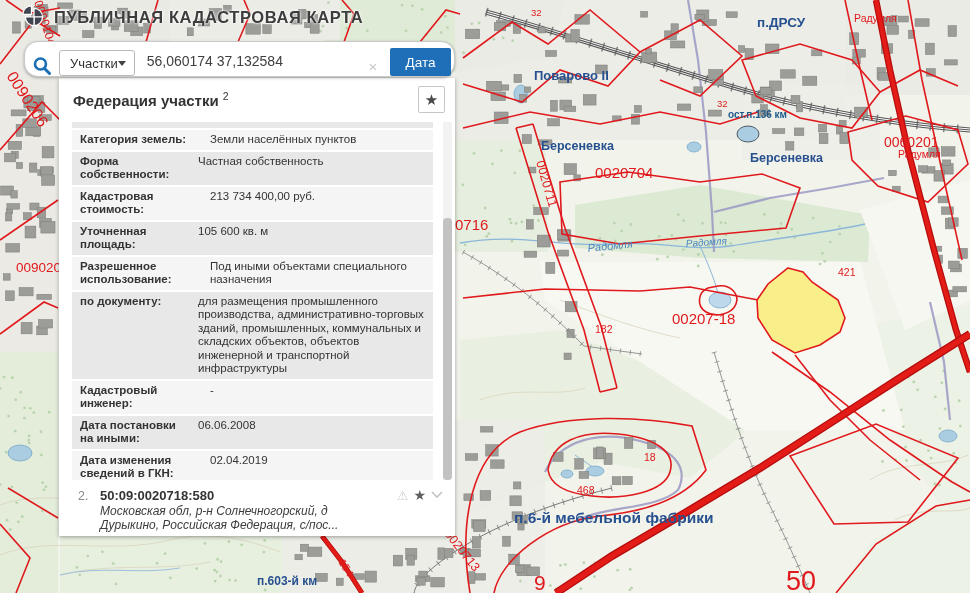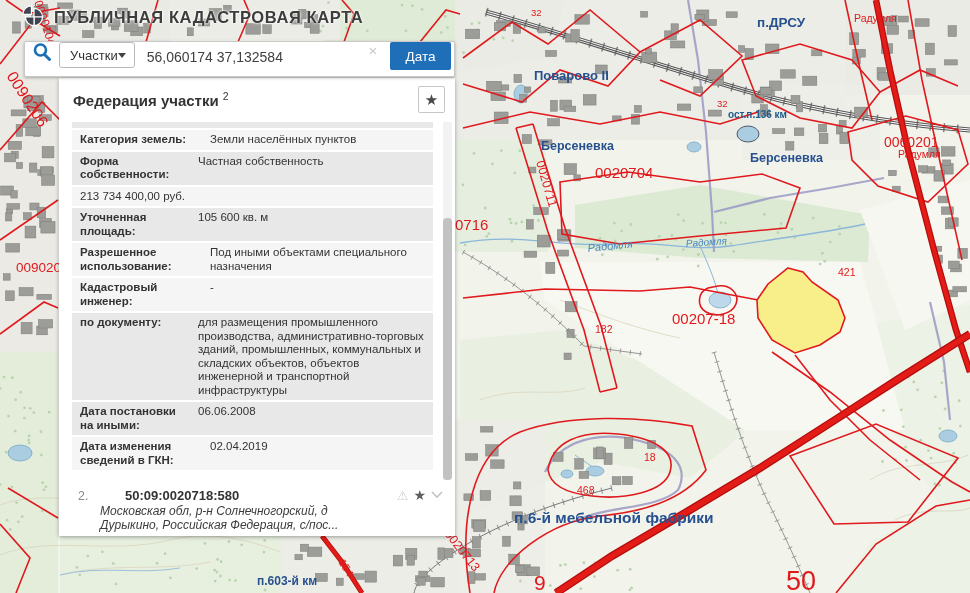--- a/index.html
+++ b/index.html
@@ -7,22 +7,22 @@
   .stage{position:relative;width:970px;height:593px;overflow:hidden;background:#f2f4ec;}
   #map-svg{position:absolute;left:0;top:0;}
 
   
   .app-title{position:absolute;left:22px;top:5px;display:flex;align-items:center;gap:8px;z-index:5;}
   .app-title .ttl{font-size:16.5px;font-weight:bold;letter-spacing:.6px;color:#3d3d3d;
      text-shadow:0 0 3px rgba(255,255,255,.95),0 0 2px rgba(255,255,255,.9);}
 
   
   .search-card{position:absolute;left:24px;top:41px;width:431px;height:36px;background:#fff;
-     border:1px solid #c9c9c9;border-radius:2px;box-shadow:0 1px 3px rgba(0,0,0,.3);
-     display:flex;align-items:flex-start;z-index:10;}
+     border:1px solid #c9c9c9;border-radius:14px;box-shadow:0 1px 3px rgba(0,0,0,.3);
+     display:flex;align-items:flex-end;z-index:10;}
   .mag{width:34px;display:flex;justify-content:center;align-items:center;flex:0 0 34px;cursor:pointer;}
   .cat-dd{flex:0 0 74px;height:26px;border:1px solid #b9b9b9;border-radius:3px;display:flex;
      align-items:center;justify-content:space-between;padding:0 8px 0 10px;cursor:pointer;background:#fff;}
   .cat-dd .cat-txt{font-size:13px;color:#333;}
   .caret{width:0;height:0;border-left:4px solid transparent;border-right:4px solid transparent;border-top:5px solid #444;}
   .q-input{flex:1;height:30px;border:0;outline:0;font-size:14px;color:#404040;padding:0 4px 0 12px;min-width:0;}
   .clear-x{flex:0 0 18px;color:#c9c9c9;font-size:15px;text-align:center;cursor:pointer;line-height:18px;}
   .find-btn{flex:0 0 61px;height:28px;margin:0 3px 0 8px;background:#1e6fb8;color:#fff;border:0;border-radius:2px;
      font-size:13.5px;cursor:pointer;}
 
@@ -38,21 +38,21 @@
   .drow{display:flex;padding:3px 6px 3px 8px;font-size:11.5px;line-height:13.5px;color:#333;margin-bottom:2px;}
   .drow.odd{background:#e8e8e8;}
   .drow.even{background:#f5f5f5;gap:12px;}
   .dlabel{width:118px;flex:0 0 118px;font-weight:bold;padding-right:8px;}
   .dvalue{flex:1;}
   .vscroll{position:absolute;right:3px;top:44px;width:9px;height:358px;background:#f2f2f2;}
   .vthumb{position:absolute;left:0;top:96px;width:9px;height:262px;background:#c2c2c2;border-radius:4px;cursor:pointer;}
   .item2{position:absolute;left:0;top:402px;width:100%;height:56px;padding:7px 12px 0 19px;}
   .item2-line1{display:flex;align-items:baseline;}
   .item2-num{color:#8a8a8a;font-size:12.5px;width:22px;flex:0 0 22px;}
-  .item2-cn{font-weight:bold;font-size:13px;color:#333;flex:1;margin-left:25px;}
+  .item2-cn{font-weight:bold;font-size:13px;color:#333;flex:1;}
   .item2-icons{display:flex;align-items:center;gap:5px;}
   .warn-ic{color:#cfcfcf;font-size:13px;cursor:pointer;}
   .star-ic{color:#5f5f5f;font-size:14px;cursor:pointer;}
   .chev-ic{cursor:pointer;display:flex;}
   .item2-addr{margin:2px 0 4px 22px;width:255px;font-size:12px;line-height:13.5px;color:#3c3c3c;font-style:italic;}
 
   
   text.place{fill:#27508f;font-weight:bold;}
   text.station{fill:#1f5c8b;font-weight:bold;}
   text.parcel{fill:#e0191d;}
@@ -682,37 +682,38 @@
         </div>
         <div class="drow even">
           <div class="dlabel">Категория земель:</div>
           <div class="dvalue">Земли населённых пунктов</div>
         </div>
         <div class="drow odd">
           <div class="dlabel">Форма собственности:</div>
           <div class="dvalue">Частная собственность</div>
         </div>
         <div class="drow even">
+          <div class="dlabel">Кадастровая стоимость:</div>
           <div class="dvalue">213 734 400,00 руб.</div>
         </div>
         <div class="drow odd">
           <div class="dlabel">Уточненная площадь:</div>
           <div class="dvalue">105 600 кв. м</div>
         </div>
         <div class="drow even">
           <div class="dlabel">Разрешенное использование:</div>
           <div class="dvalue">Под иными объектами специального назначения</div>
         </div>
+        <div class="drow odd">
+          <div class="dlabel">по документу:</div>
+          <div class="dvalue">для размещения промышленного производства, административно-торговых зданий, промышленных, коммунальных и складских объектов, объектов инженерной и транспортной инфраструктуры</div>
+        </div>
         <div class="drow even">
           <div class="dlabel">Кадастровый инженер:</div>
           <div class="dvalue">-</div>
-        </div>
-        <div class="drow odd">
-          <div class="dlabel">по документу:</div>
-          <div class="dvalue">для размещения промышленного производства, административно-торговых зданий, промышленных, коммунальных и складских объектов, объектов инженерной и транспортной инфраструктуры</div>
         </div>
         <div class="drow odd">
           <div class="dlabel">Дата постановки на иными:</div>
           <div class="dvalue">06.06.2008</div>
         </div>
         <div class="drow even">
           <div class="dlabel">Дата изменения сведений в ГКН:</div>
           <div class="dvalue">02.04.2019</div>
         </div>
       </div>

